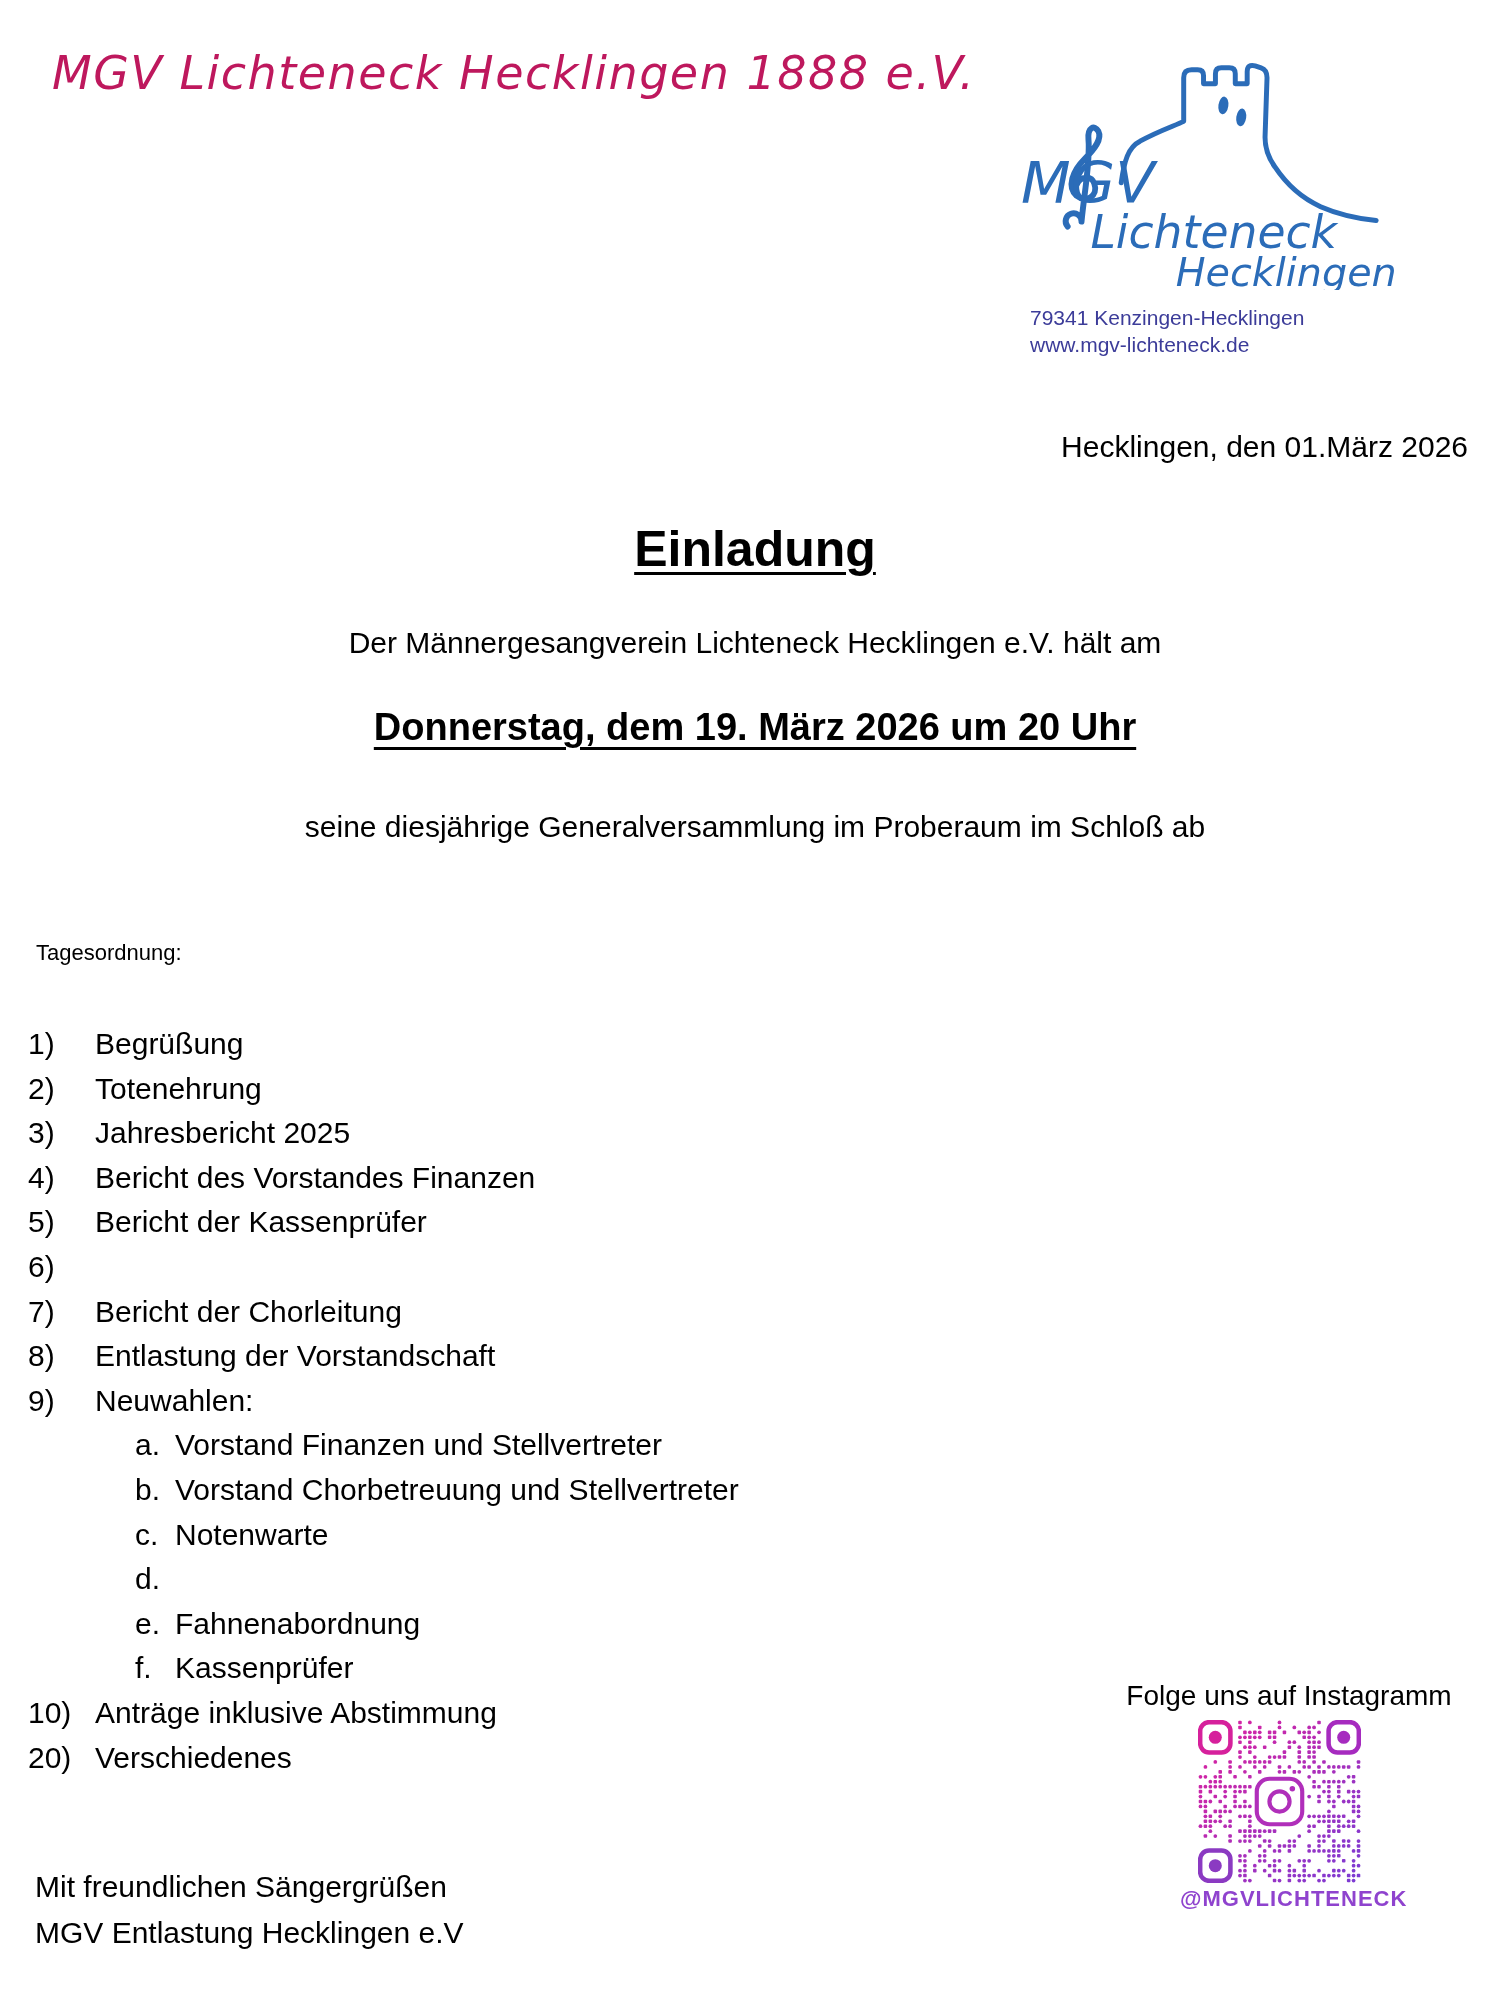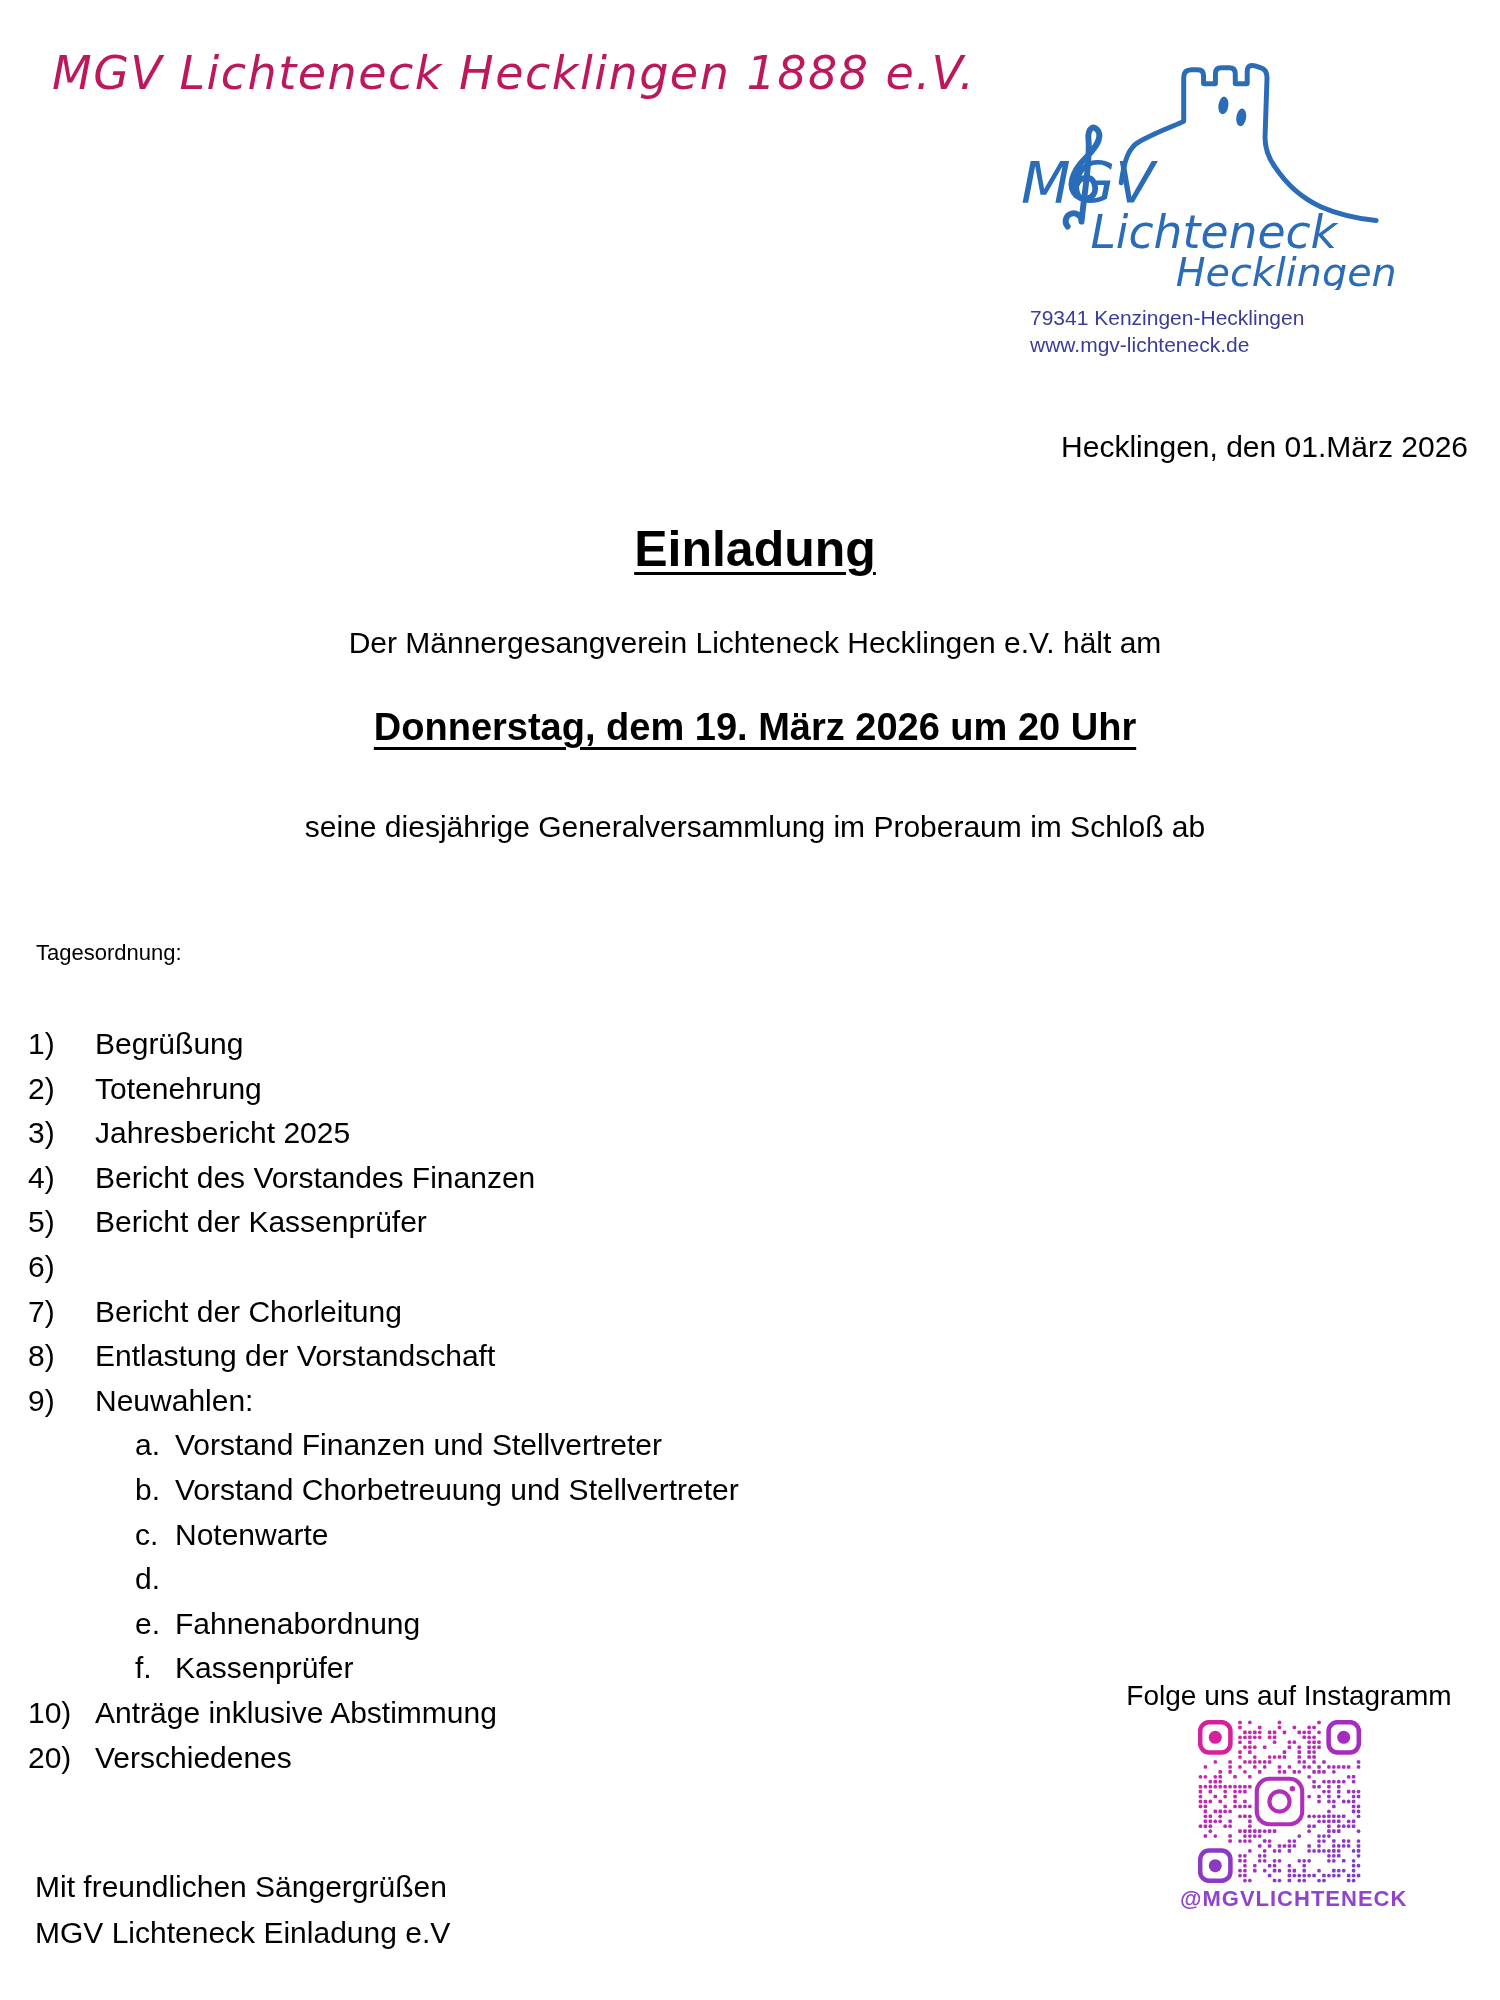--- a/index.html
+++ b/index.html
@@ -182,21 +182,21 @@
         <span class="txt">Anträge inklusive Abstimmung</span>
       </div>
       <div class="agenda-row">
         <span class="num">20)</span>
         <span class="txt">Verschiedenes</span>
       </div>
     </div>
 
   <div class="closing">
     <div>Mit freundlichen Sängergrüßen</div>
-    <div>MGV Lichteneck Einladung e.V</div>
+    <div>MGV Entlastung Hecklingen e.V</div>
   </div>
 
   <div class="insta-label">Folge uns auf Instagramm</div>
 
   <svg class="qr" id="qr" viewBox="0 0 165 165" aria-hidden="true">
       <rect x="40.7" y="0.7" width="3.6" height="3.6" rx="1" fill="#d324a5"></rect>
       <circle cx="52.5" cy="2.5" r="1.9" fill="#d025a6"></circle>
       <circle cx="82.5" cy="2.5" r="1.9" fill="#c728ac"></circle>
       <rect x="120.7" y="0.7" width="3.6" height="3.6" rx="1" fill="#ba2bb2"></rect>
       <rect x="40.7" y="5.7" width="3.6" height="3.6" rx="1" fill="#d225a6"></rect>

